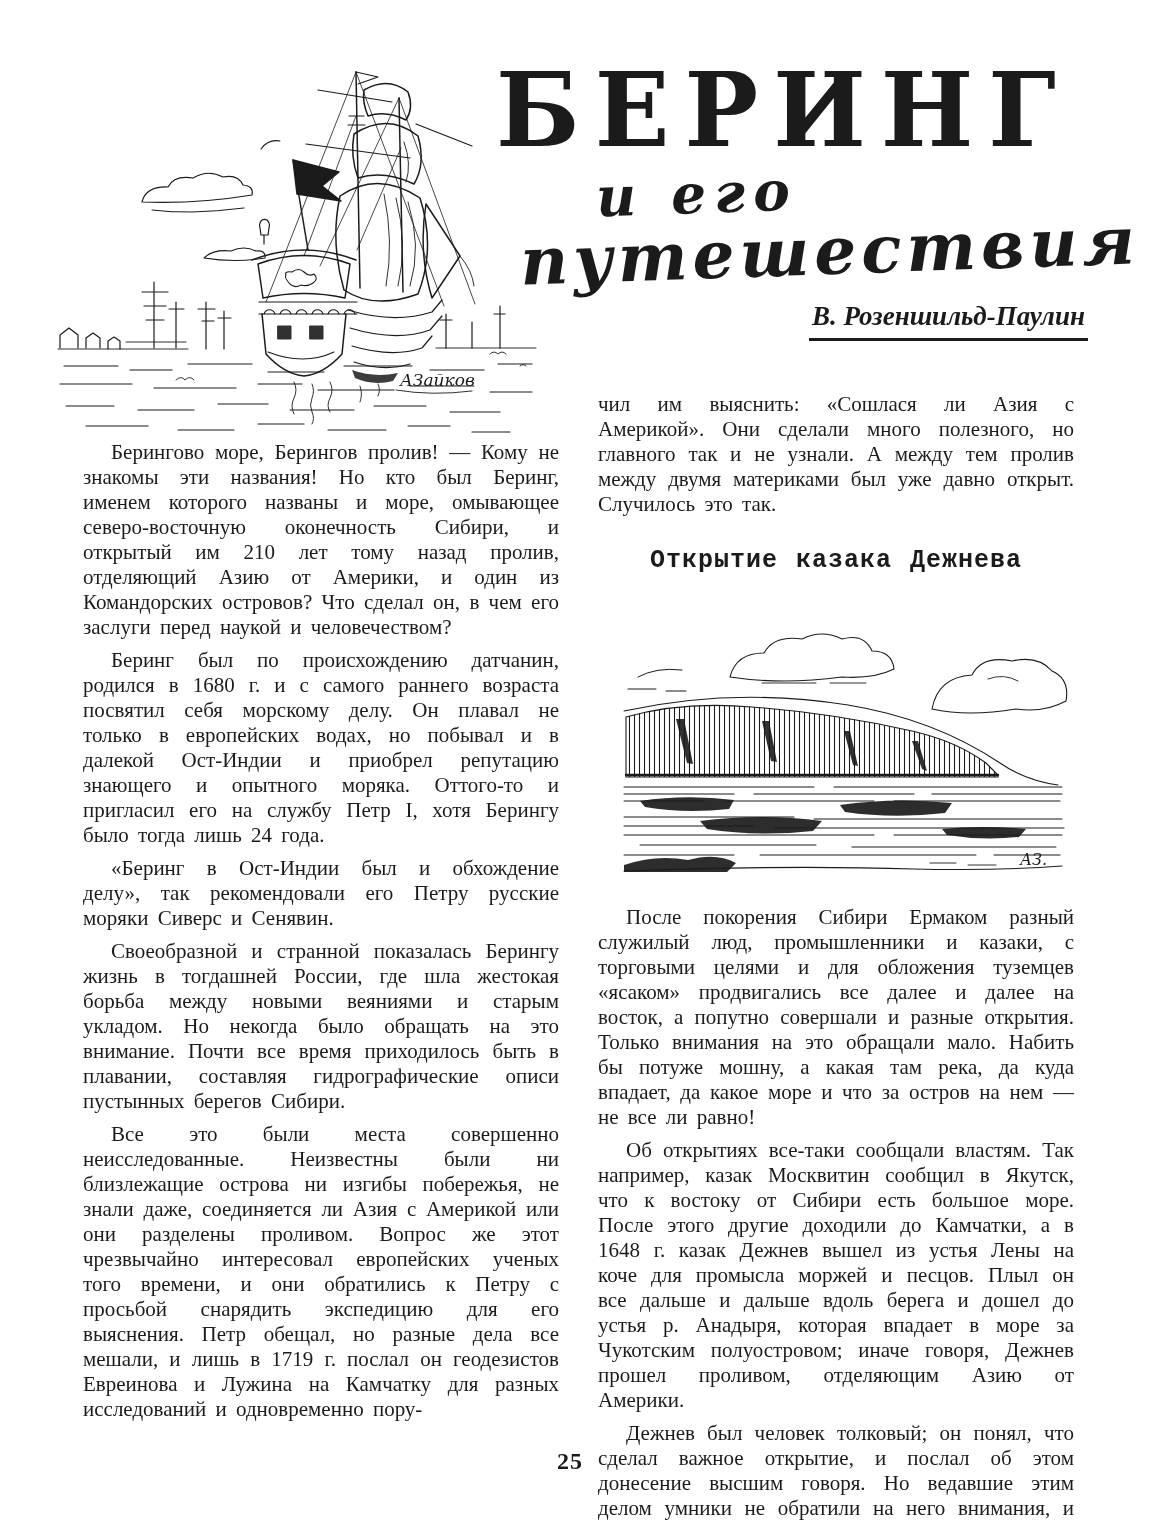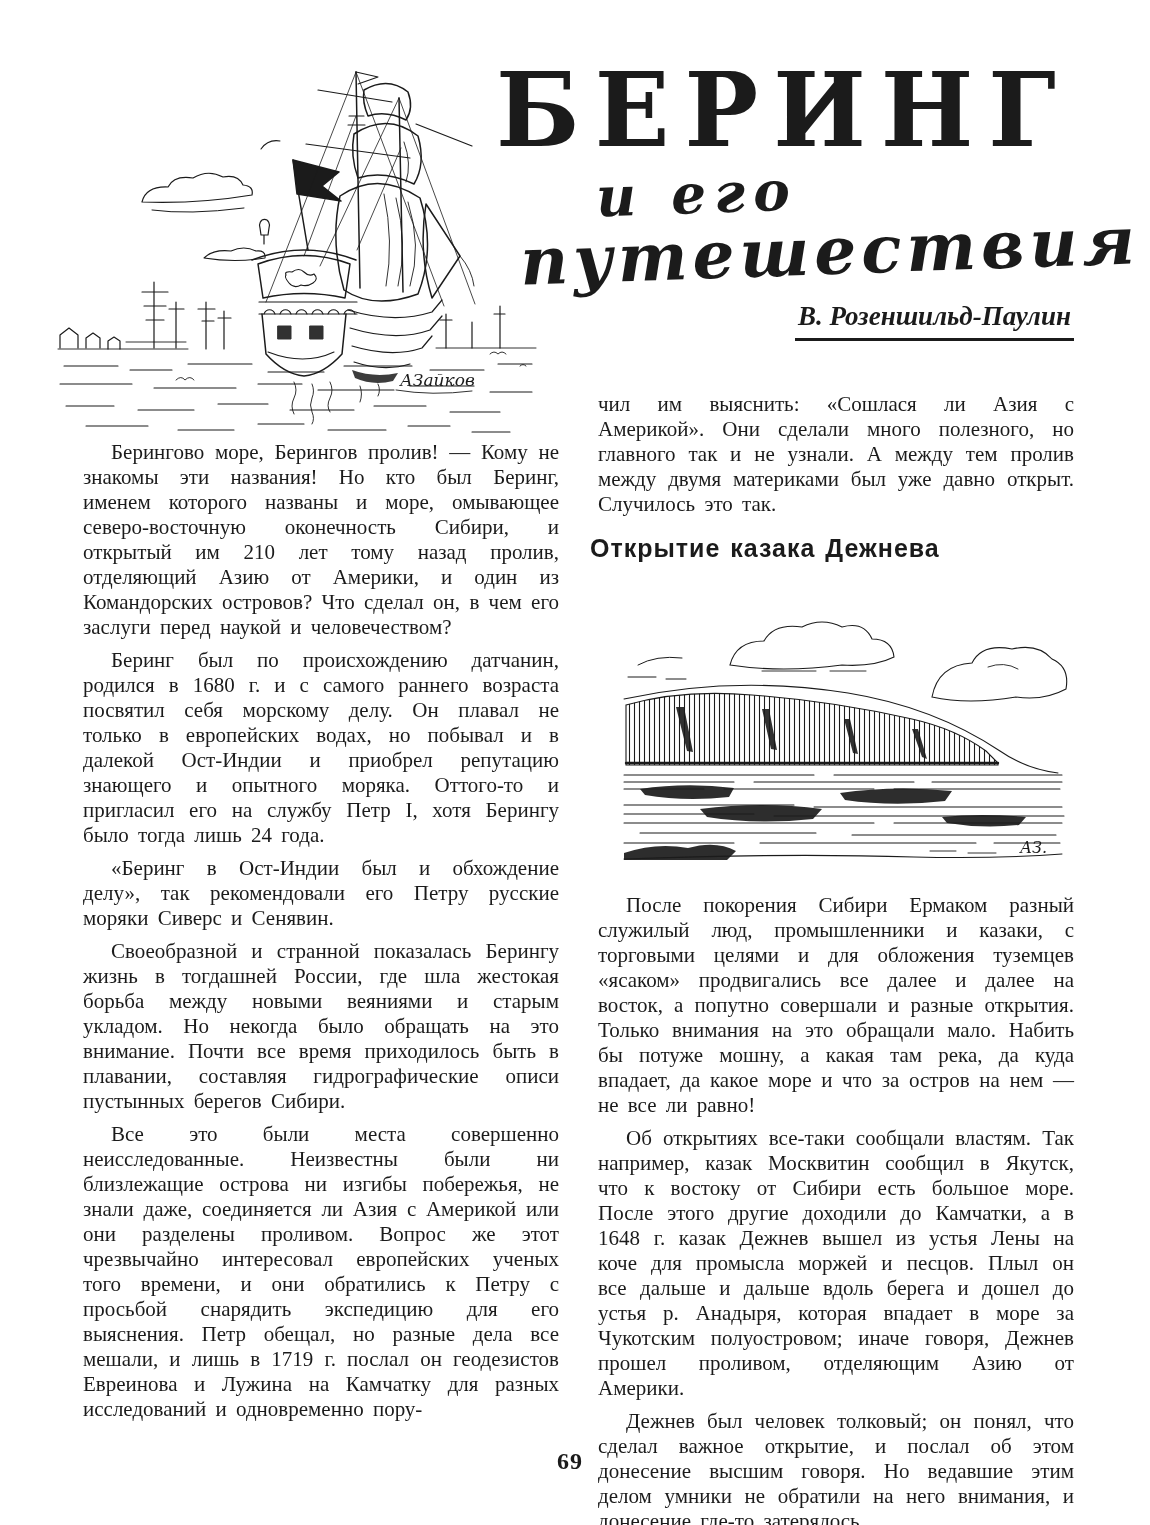--- a/index.html
+++ b/index.html
@@ -22,39 +22,39 @@
     font-size:55px;line-height:1;letter-spacing:8px;white-space:nowrap;
     transform:rotate(-2deg);
   }
   .title-script-2{
     position:absolute;left:52px;top:168px;
     font-family:"DejaVu Serif",serif;font-style:italic;font-weight:700;
     font-size:66px;line-height:1;letter-spacing:5px;white-space:nowrap;
     transform:rotate(-2deg);
   }
   .byline{
-    position:absolute;right:16px;top:252px;
+    position:absolute;right:2px;top:252px;
     font-family:"Liberation Serif",serif;font-style:italic;font-weight:700;
     font-size:27px;line-height:1.1;white-space:nowrap;
     border-bottom:3.5px solid #1b1b1b;padding:0 3px 6px 3px;
   }
   
   .ship-art{position:absolute;left:56px;top:52px;width:484px;height:388px;}
   .coast-fig{margin:30px 0 16px 22px;width:462px;height:260px;}
   svg text{font-family:"DejaVu Serif",serif;fill:#1b1b1b;}
   
   .col{position:absolute;top:432px;width:492px;font-size:21px;line-height:25px;
        text-align:justify;word-spacing:4px;hyphens:none;}
   .col-left{left:75px;}
   .col-right{left:590px;top:384px;}
   .col p{margin:8px;}
   .col p.indent{text-indent:28px;}
   .col h2{
-    font-family:Liberation Sans, sans-serif;font-size:25px;font-weight:700;
-    letter-spacing:1px;margin:19px 0 12px 0;text-align:left;word-spacing:2px;
+    font-family:Liberation Mono, monospace;font-size:25px;font-weight:700;
+    letter-spacing:1px;margin:31px 0 12px 0;text-align:center;word-spacing:2px;
   }
   
   .page-number{
     position:absolute;left:0;top:1448px;width:1140px;text-align:center;
     font-size:24px;font-weight:700;letter-spacing:1px;
   }
 </style>
 </head>
 <body>
 
@@ -177,15 +177,15 @@
         </g>
       </g>
       <text x="408" y="250" font-size="16" font-style="italic">АЗ.</text>
     </svg>
 
     <p class="indent">После покорения Сибири Ермаком разный служилый люд, промышленники и казаки, с торговыми целями и для обложения туземцев «ясаком» продвигались все далее и далее на восток, а попутно совершали и разные открытия. Только внимания на это обращали мало. Набить бы потуже мошну, а какая там река, да куда впадает, да какое море и что за остров на нем — не все ли равно!</p>
     <p class="indent">Об открытиях все-таки сообщали властям. Так например, казак Москвитин сообщил в Якутск, что к востоку от Сибири есть большое море. После этого другие доходили до Камчатки, а в 1648 г. казак Дежнев вышел из устья Лены на коче для промысла моржей и песцов. Плыл он все дальше и дальше вдоль берега и дошел до устья р. Анадыря, которая впадает в море за Чукотским полуостровом; иначе говоря, Дежнев прошел проливом, отделяющим Азию от Америки.</p>
     <p class="indent">Дежнев был человек толковый; он понял, что сделал важное открытие, и послал об этом донесение высшим говоря. Но ведавшие этим делом умники не обратили на него внимания, и донесение где-то затерялось.</p>
   </div>
 
-  <div class="page-number">69</div>
+  <div class="page-number">25</div>
 
 </div>
 
 </body></html>

